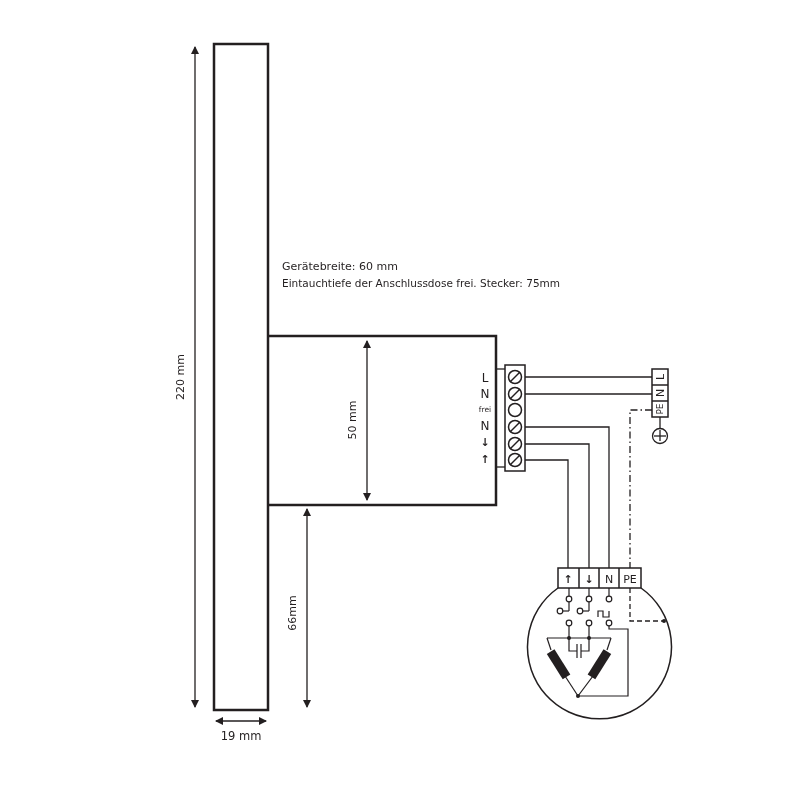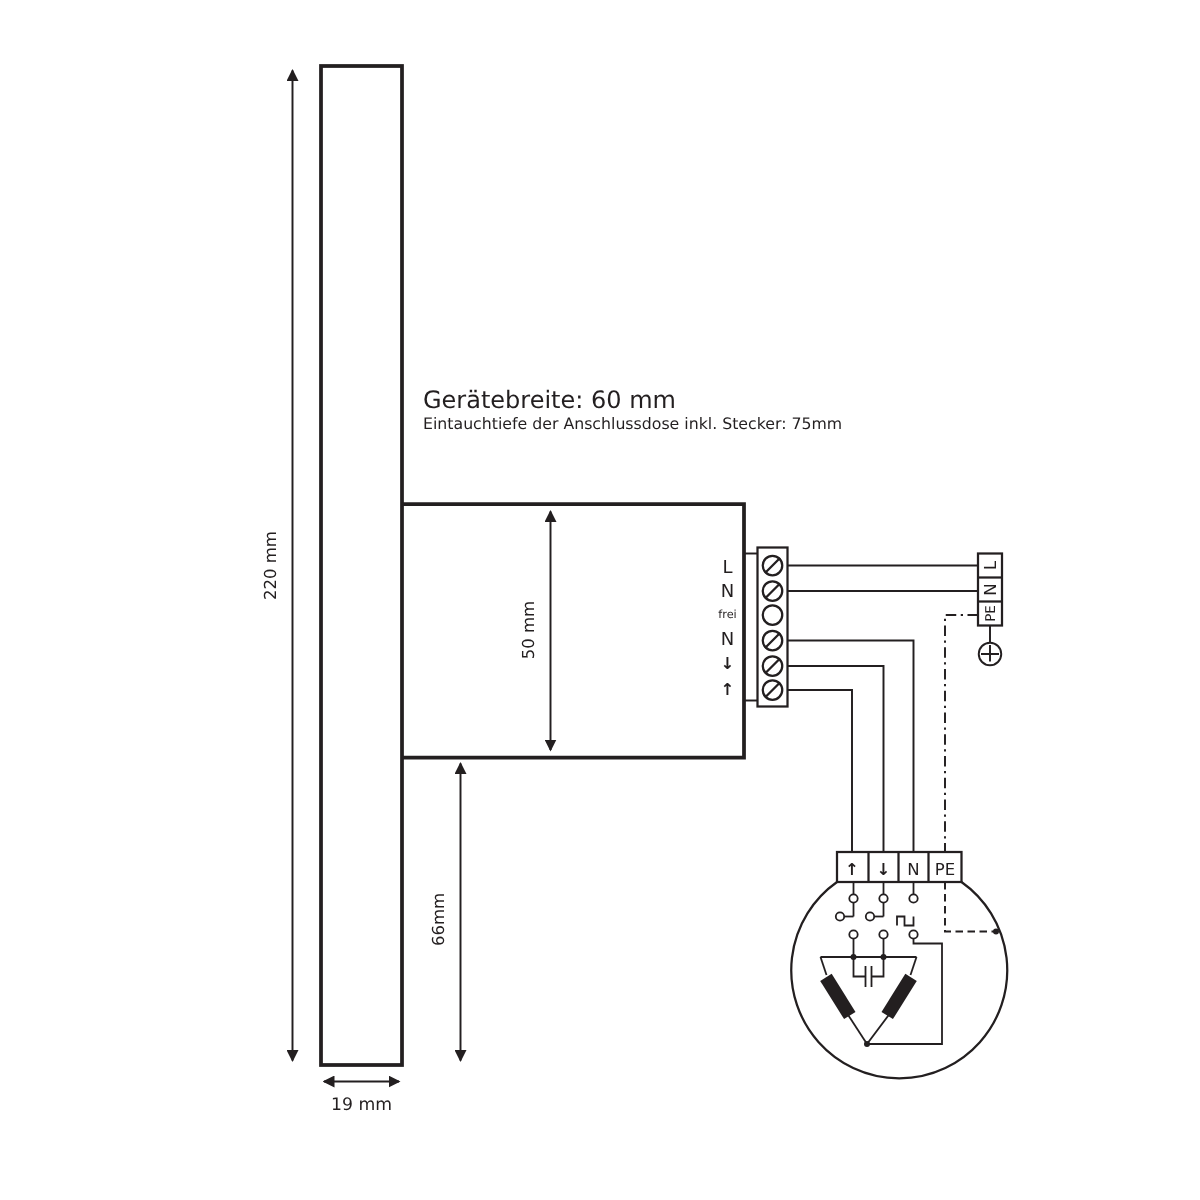--- a/index.html
+++ b/index.html
@@ -2,21 +2,21 @@
 <html><head>
   <meta charset="utf-8">
   <style>
     html, body { margin: 0; padding: 0; background: #ffffff; }
     body { width: 800px; height: 800px; position: relative; overflow: hidden; font-family: "DejaVu Sans", sans-serif; }
     svg { position: absolute; left: 0; top: 0; }
     .stroke { stroke: #231f20; fill: none; }
     .txt { fill: #231f20; font-family: "DejaVu Sans", sans-serif; }
     .notes { position: absolute; left: 282px; top: 259px; color: #231f20; font-family: "DejaVu Sans", sans-serif; }
     .notes div { white-space: nowrap; }
-    .n1 { font-size: 16px; line-height: 16px; }
+    .n1 { font-size: 11px; line-height: 16px; }
     .n2 { font-size: 11.5px; line-height: 16px; }
     .n3 { font-size: 10.5px; line-height: 17px; }
   </style>
 </head>
 <body>
 
 <svg width="800" height="800" viewBox="0 0 800 800">
   <defs>
     <marker id="arr" markerWidth="8" markerHeight="8" refX="7" refY="4" orient="auto" markerUnits="userSpaceOnUse">
       <path d="M0,0 L8,4 L0,8 Z" fill="#231f20"></path>
@@ -166,14 +166,14 @@
     <circle cx="589" cy="638" r="2" fill="#231f20"></circle>
     <circle cx="578" cy="696" r="2" fill="#231f20"></circle>
 
     <rect x="544" y="660" width="30" height="9" fill="#231f20" transform="rotate(58 559 664)"></rect>
     <rect x="584" y="660" width="30" height="9" fill="#231f20" transform="rotate(-58 599 664)"></rect>
   </g>
 </svg>
 
 <div class="notes">
   <div class="n1">Gerätebreite: 60 mm</div>
-  <div class="n3">Eintauchtiefe der Anschlussdose inkl. Stecker: 75mm</div>
+  <div class="n3">Eintauchtiefe der Anschlussdose frei. Stecker: 75mm</div>
 </div>
 
 </body></html>

